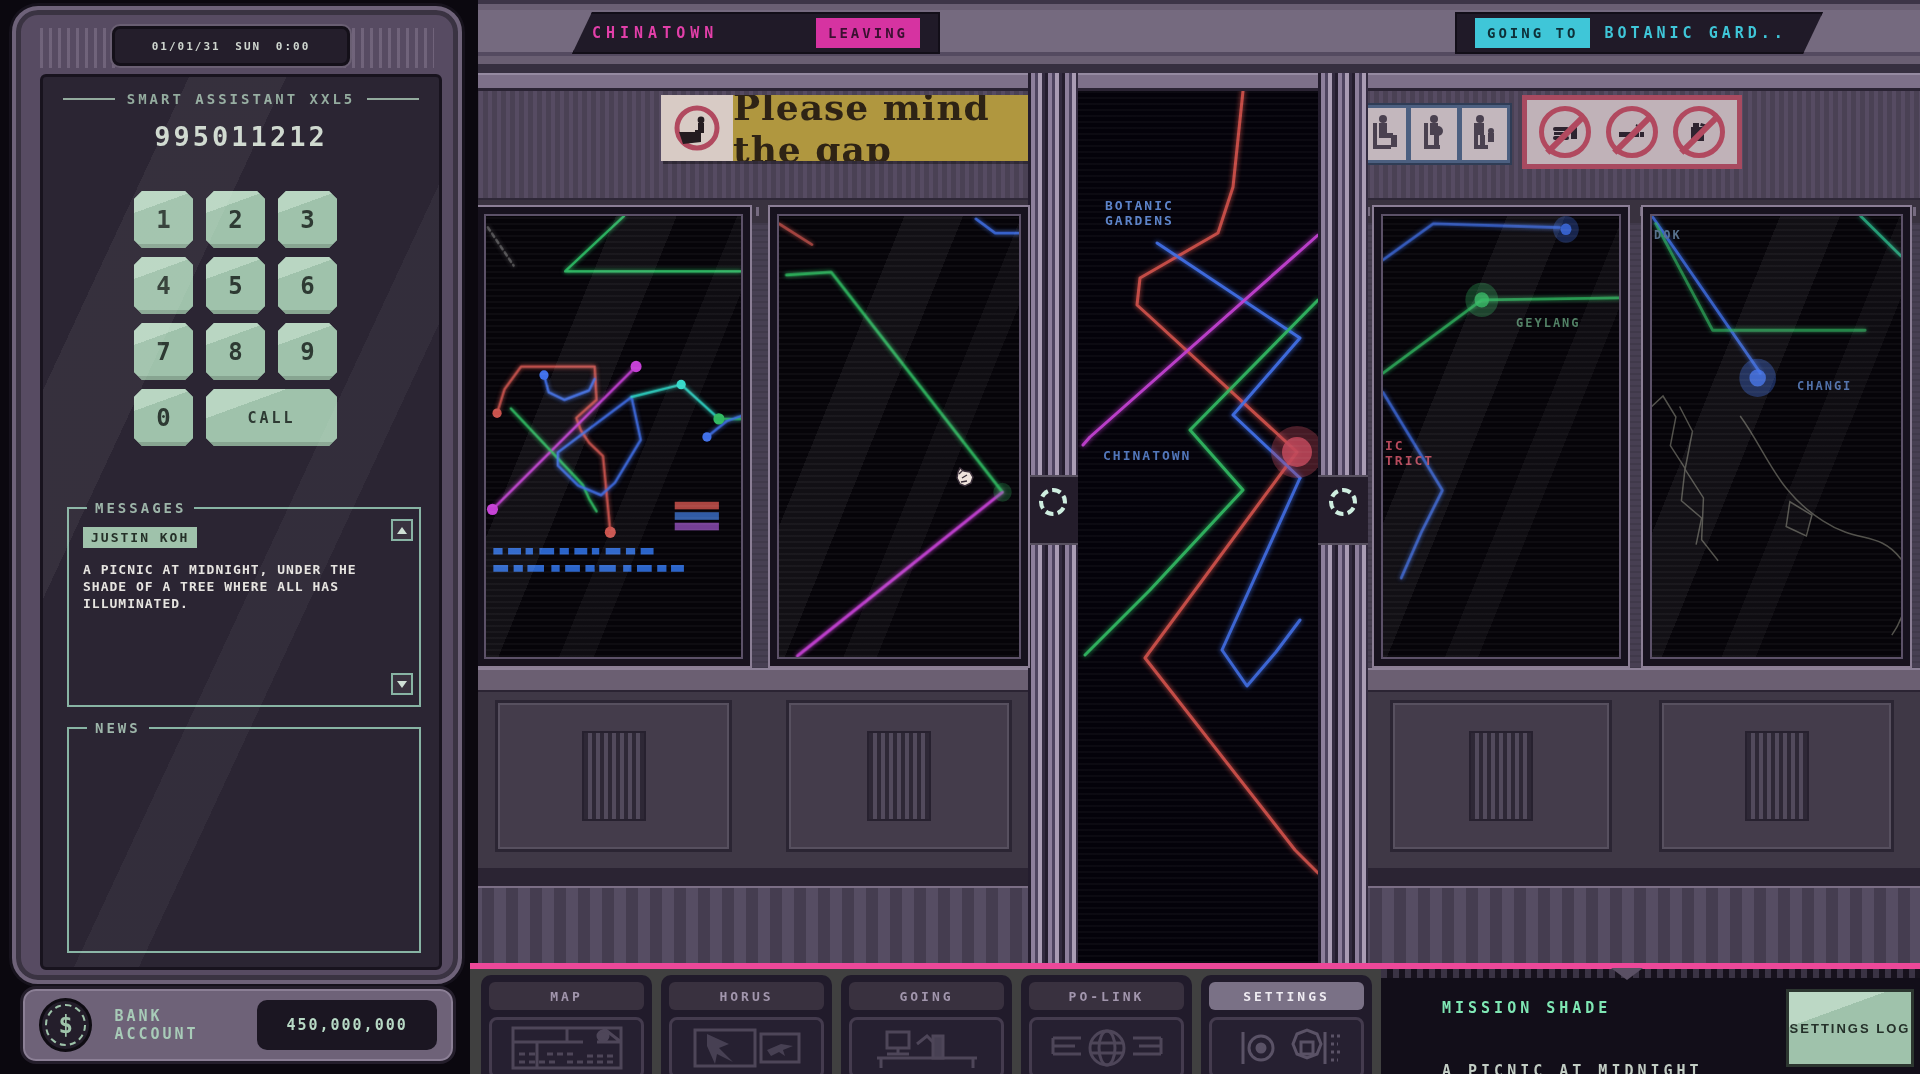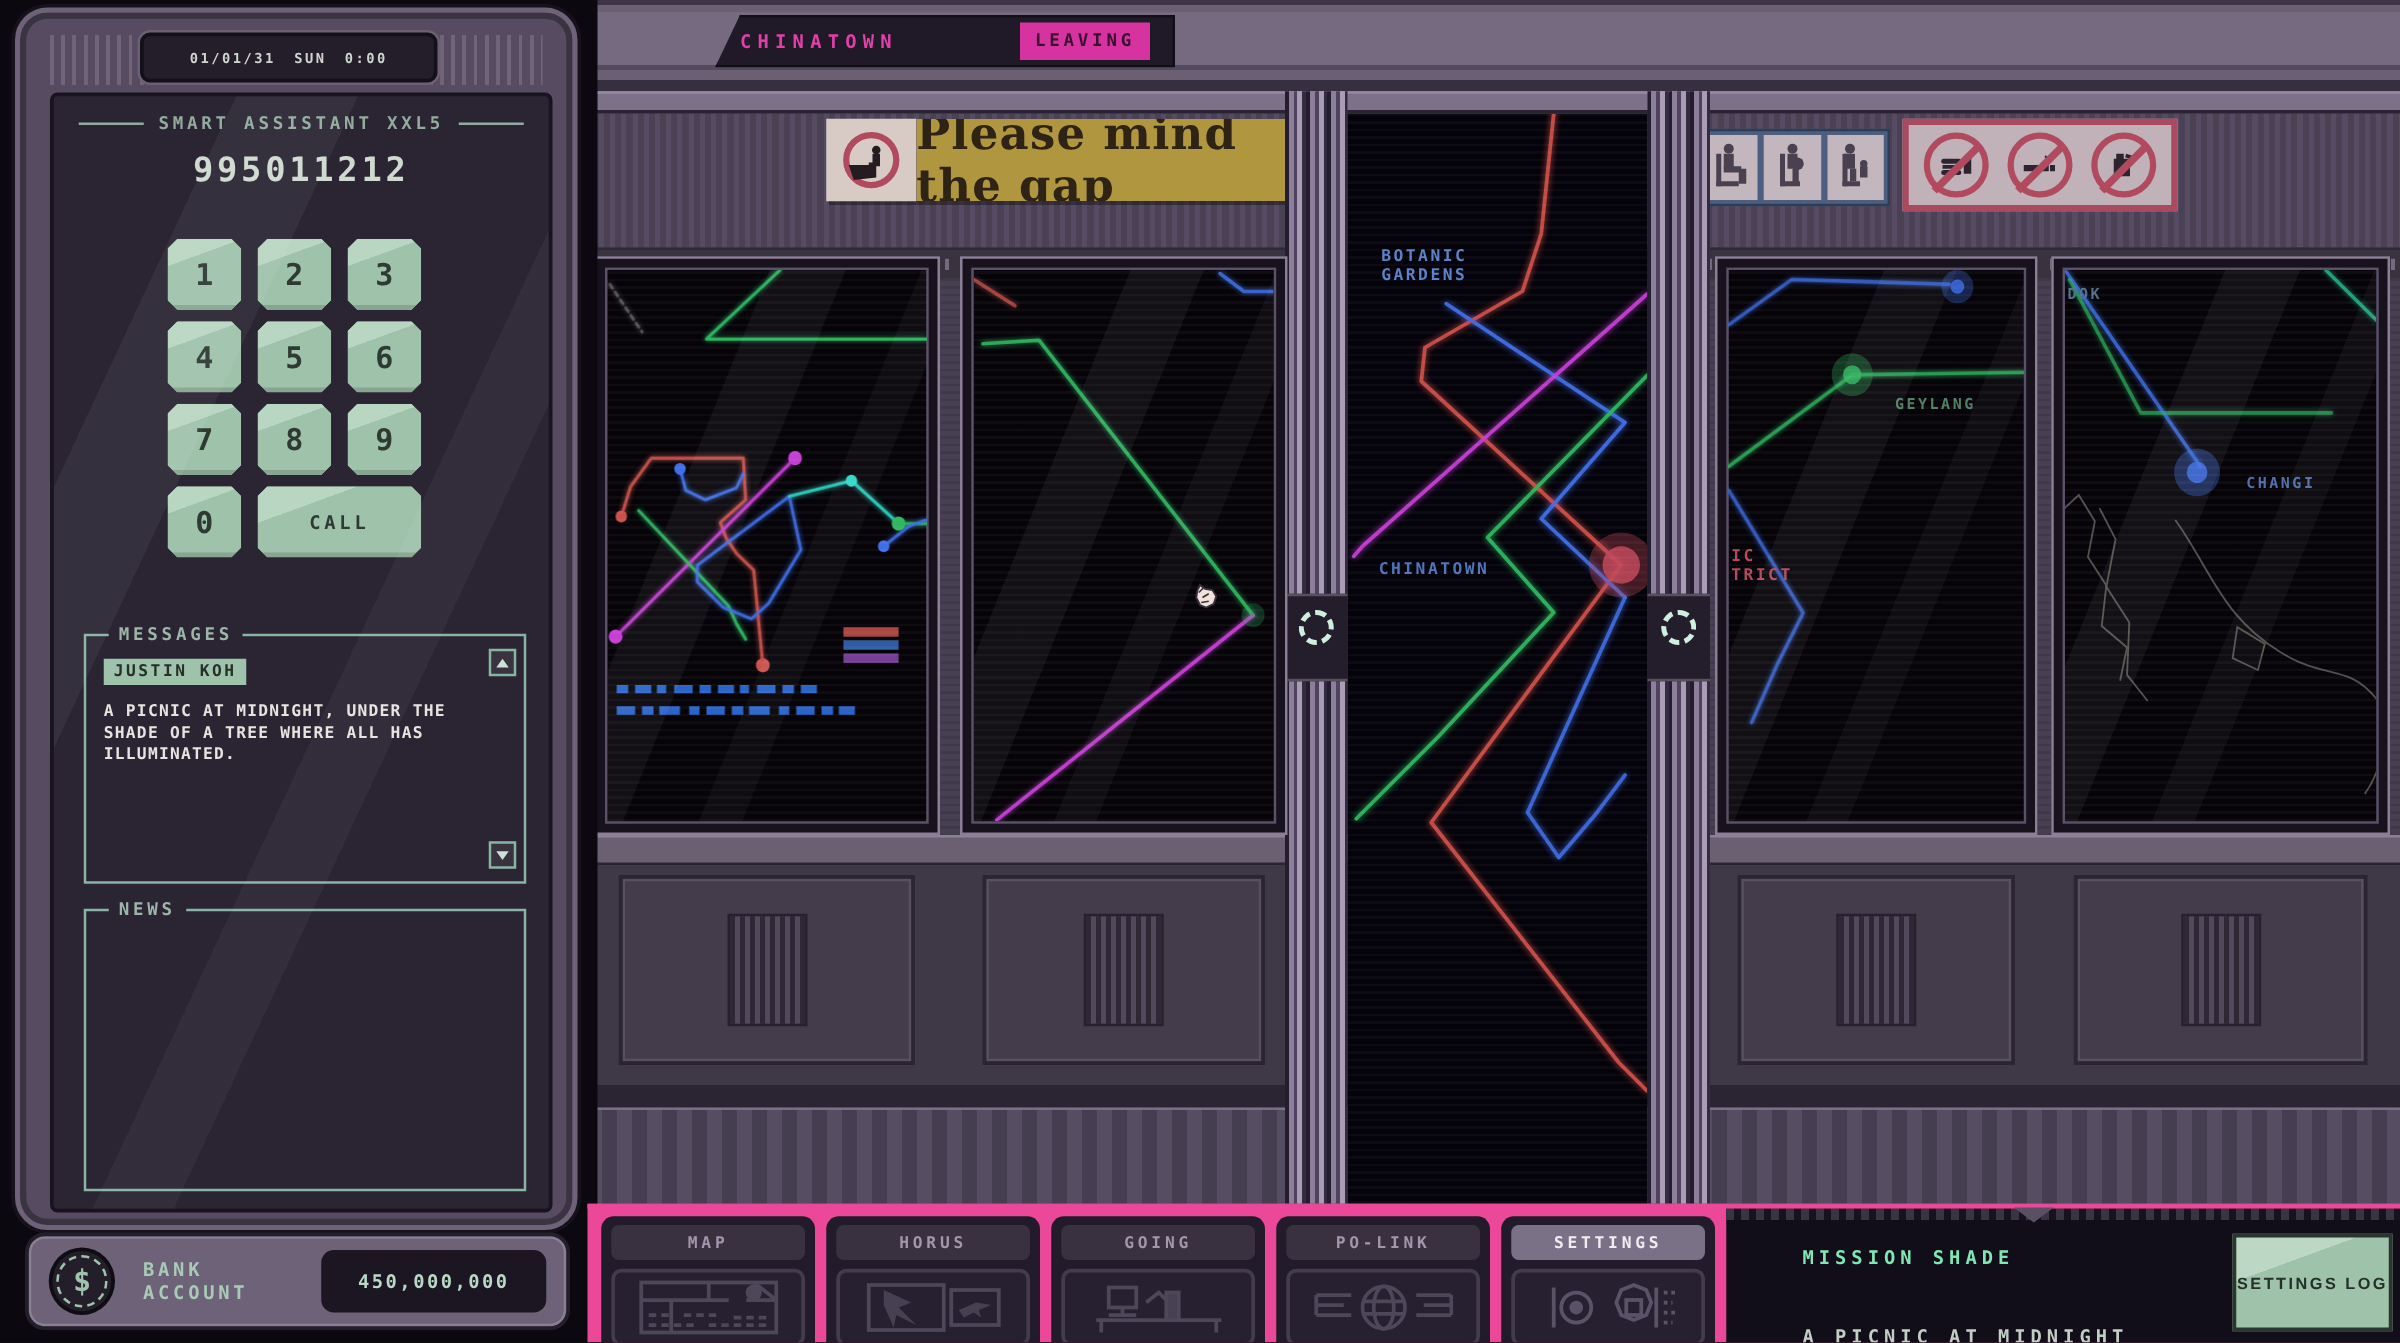--- a/index.html
+++ b/index.html
@@ -90,21 +90,21 @@
   .bank-bar { left:20px; top:986px; width:436px; height:78px; background:#6e6278; border:3px solid #241e2b; border-radius:16px;
     box-shadow:inset 0 0 0 2px #8b7f95; display:flex; align-items:center; z-index:31; }
   .coin { position:relative; width:54px; height:54px; margin-left:16px; background:#241e2b; border:3px solid #0f0c13; border-radius:50%;
     display:flex; align-items:center; justify-content:center; color:#9ec3aa; font-size:24px; font-weight:bold; }
   .coin::before { content:""; position:absolute; inset:3px; border:2px dashed #9ec3aa; border-radius:50%; }
   .bank-label { margin-left:22px; color:#a8cbb8; font-size:15px; font-weight:bold; letter-spacing:3px; }
   .bank-amount { margin-left:auto; margin-right:16px; width:182px; height:50px; background:#1b1622; border-radius:10px;
     display:flex; align-items:center; justify-content:center; color:#b7d9c5; font-size:15px; font-weight:bold; letter-spacing:2px; }
 
   
-  #toolbar { position:absolute; left:470px; top:963px; width:1450px; height:111px; background:#ec4899; border-top:4px solid #ec4899; z-index:40; }
+  #toolbar { position:absolute; left:470px; top:963px; width:1450px; height:111px; background:#404040; border-top:6px solid #ec4899; z-index:40; }
   .tbtn { top:6px; width:171px; height:105px; background:#211b2b; border-radius:10px 10px 0 0; padding:7px 8px; cursor:pointer; }
   .tbtn .plate { height:28px; background:#39313f; border-radius:6px; display:flex; align-items:center; justify-content:center;
     color:#a296ad; font-size:13px; font-weight:bold; letter-spacing:3px; }
   .tbtn.active .plate { background:#7a7186; color:#efecf2; }
   .tbtn .iconbox { margin-top:7px; height:62px; background:#262031; border:3px solid #443b4e; border-radius:8px; display:flex; align-items:center; justify-content:center; }
   .mission { left:911px; top:0; width:539px; height:111px; background:#120e19; border-bottom:4px solid #4a4253; }
   .mission .ticks { position:absolute; left:0; top:0; width:100%; height:9px; background:repeating-linear-gradient(90deg,#3a3344 0 6px,#17121d 6px 12px); }
   .mission .notch { position:absolute; left:230px; top:-1px; width:0; height:0; border-left:16px solid transparent; border-right:16px solid transparent; border-bottom:12px solid #5a5064; transform:rotate(180deg); }
   .mission-label { position:absolute; left:61px; top:30px; color:#7fe7b4; font-size:15px; font-weight:bold; letter-spacing:4px; }
   .mission-name { position:absolute; left:61px; top:72px; color:#c2cdc4; font-size:15px; font-weight:bold; letter-spacing:4px;margin-top:21px; }
@@ -129,20 +129,24 @@
   </defs>
 </svg>
 
 <div id="stage">
 
   <div id="train">
     <div class="abs t-top">
       <div class="abs dest-board dest-left">
         <span class="dest-station">CHINATOWN</span>
         <span class="badge-leaving">LEAVING</span>
+      </div>
+      <div class="abs dest-board dest-right">
+        <span class="badge-goingto">GOING TO</span>
+        <span class="dest-dest">BOTANIC GARD..</span>
       </div>
     </div>
     <div class="abs t-band"></div>
 
     <div class="abs t-ads">
       <div class="abs gap-sign">
         <div class="iconbox">
           <svg width="52" height="52" viewBox="0 0 52 52">
             <circle cx="26" cy="26" r="20" fill="none" stroke="#b1495f" stroke-width="5"></circle>
             <polygon points="8,30 30,30 30,40 12,42" fill="#241c20"></polygon>

